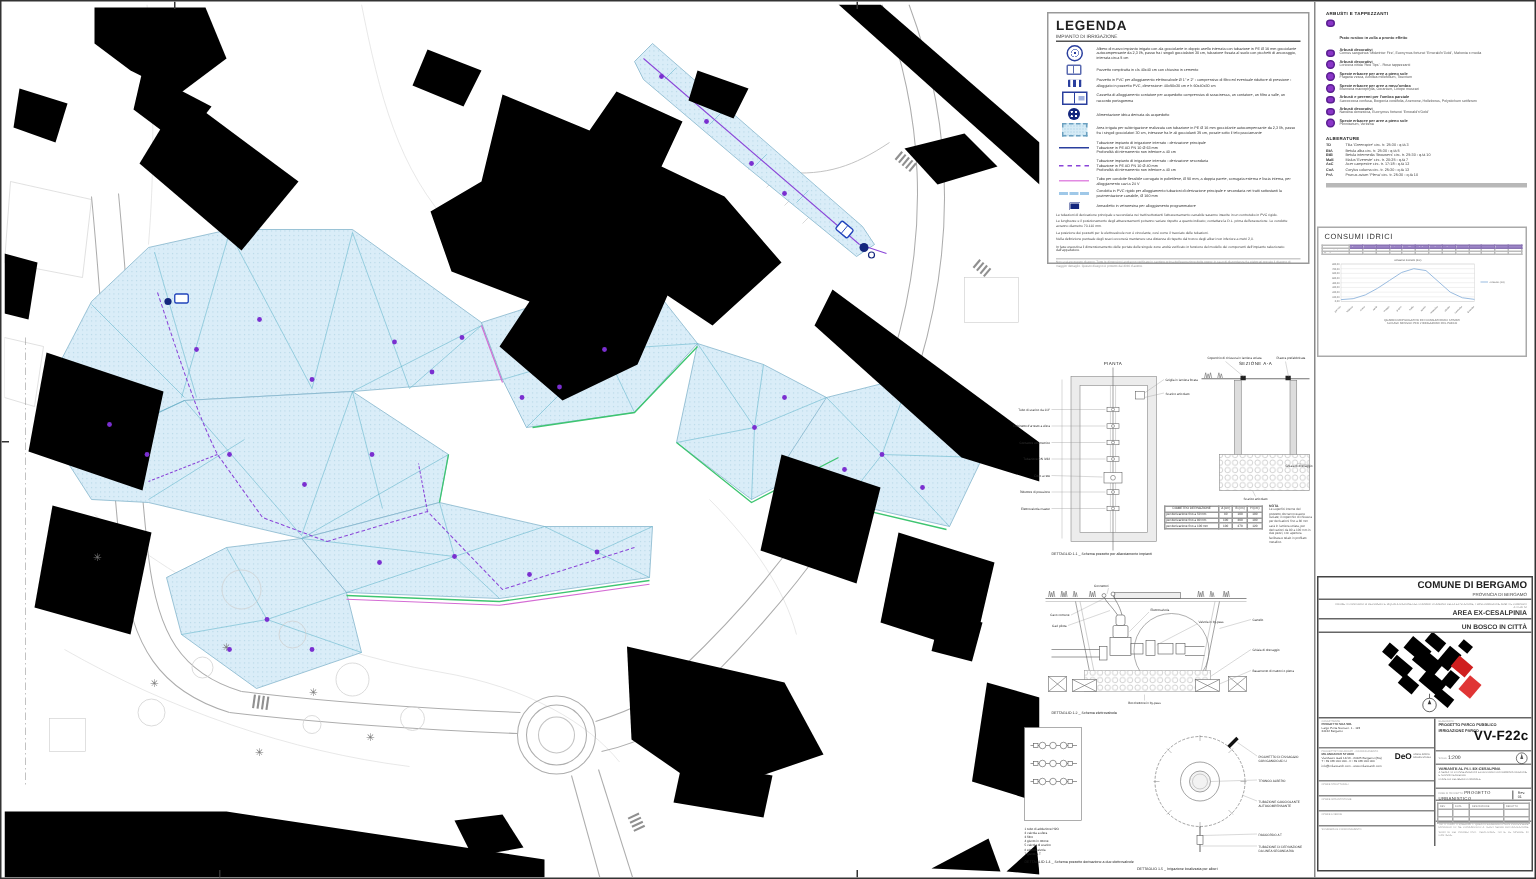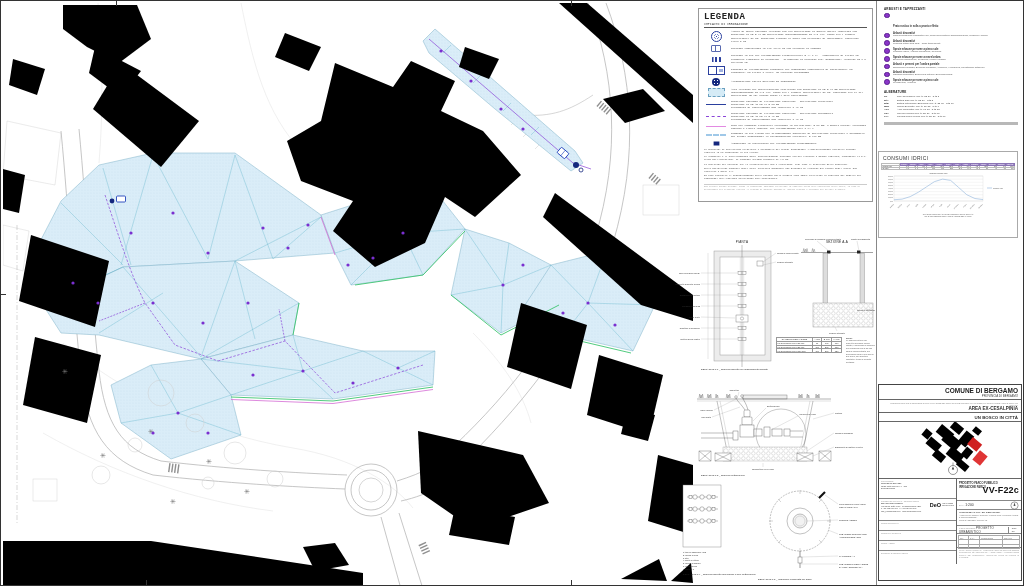--- a/index.html
+++ b/index.html
@@ -3,22 +3,22 @@
 <meta charset="utf-8">
 <style>
   html,body{margin:0;padding:0;background:#e8e8e8;}
   .sheet{position:relative;width:1024px;height:586px;background:#fff;border:1px solid #333;
          box-sizing:border-box;overflow:hidden;font-family:"Liberation Sans",sans-serif;color:#333;}
   svg{display:block;}
   .tick{position:absolute;background:#333;}
   #rightsep{position:absolute;left:875px;top:0;width:1px;height:586px;background:#888;}
 
   
-  #legend-box{position:absolute;left:697px;top:7px;width:175px;height:194px;border:1px solid #999;
-              background:#fff;padding:3px 5px;box-sizing:border-box;font-family:Liberation Mono, monospace;}
+  #legend-box{position:absolute;left:697px;top:7px;width:175px;height:168px;border:1px solid #999;
+              background:#fff;padding:3px 5px;box-sizing:border-box;}
   .lg-title{font-size:9px;font-weight:bold;letter-spacing:.5px;color:#222;}
   .lg-sub{font-size:3.2px;color:#444;border-bottom:.7px solid #555;padding-bottom:1px;margin-bottom:2px;}
   .lg-row{display:grid;grid-template-columns:24px 1fr;gap:3px;align-items:center;margin-bottom:2.2px;}
   .lg-tx{font-size:2.5px;line-height:1.3;color:#333;white-space:pre-line;}
   .lg-ic{justify-self:center;}
   .ic-sprinkler{width:9px;height:9px;border:.8px solid #2a3f9e;border-radius:50%;
     background:radial-gradient(circle,#2a3f9e 0 .8px,transparent .8px 2.2px,#8090cc 2.2px 2.8px,transparent 2.8px);}
   .ic-pozzetto-s{width:8px;height:5px;border:.8px solid #5a6ab0;border-radius:1px;
     background:linear-gradient(90deg,transparent 0 3.2px,#5a6ab0 3.2px 3.8px,transparent 3.8px);}
   .ic-pozzetto-pvc{width:9px;height:5.5px;background:#2a3f9e;border-radius:.5px;

